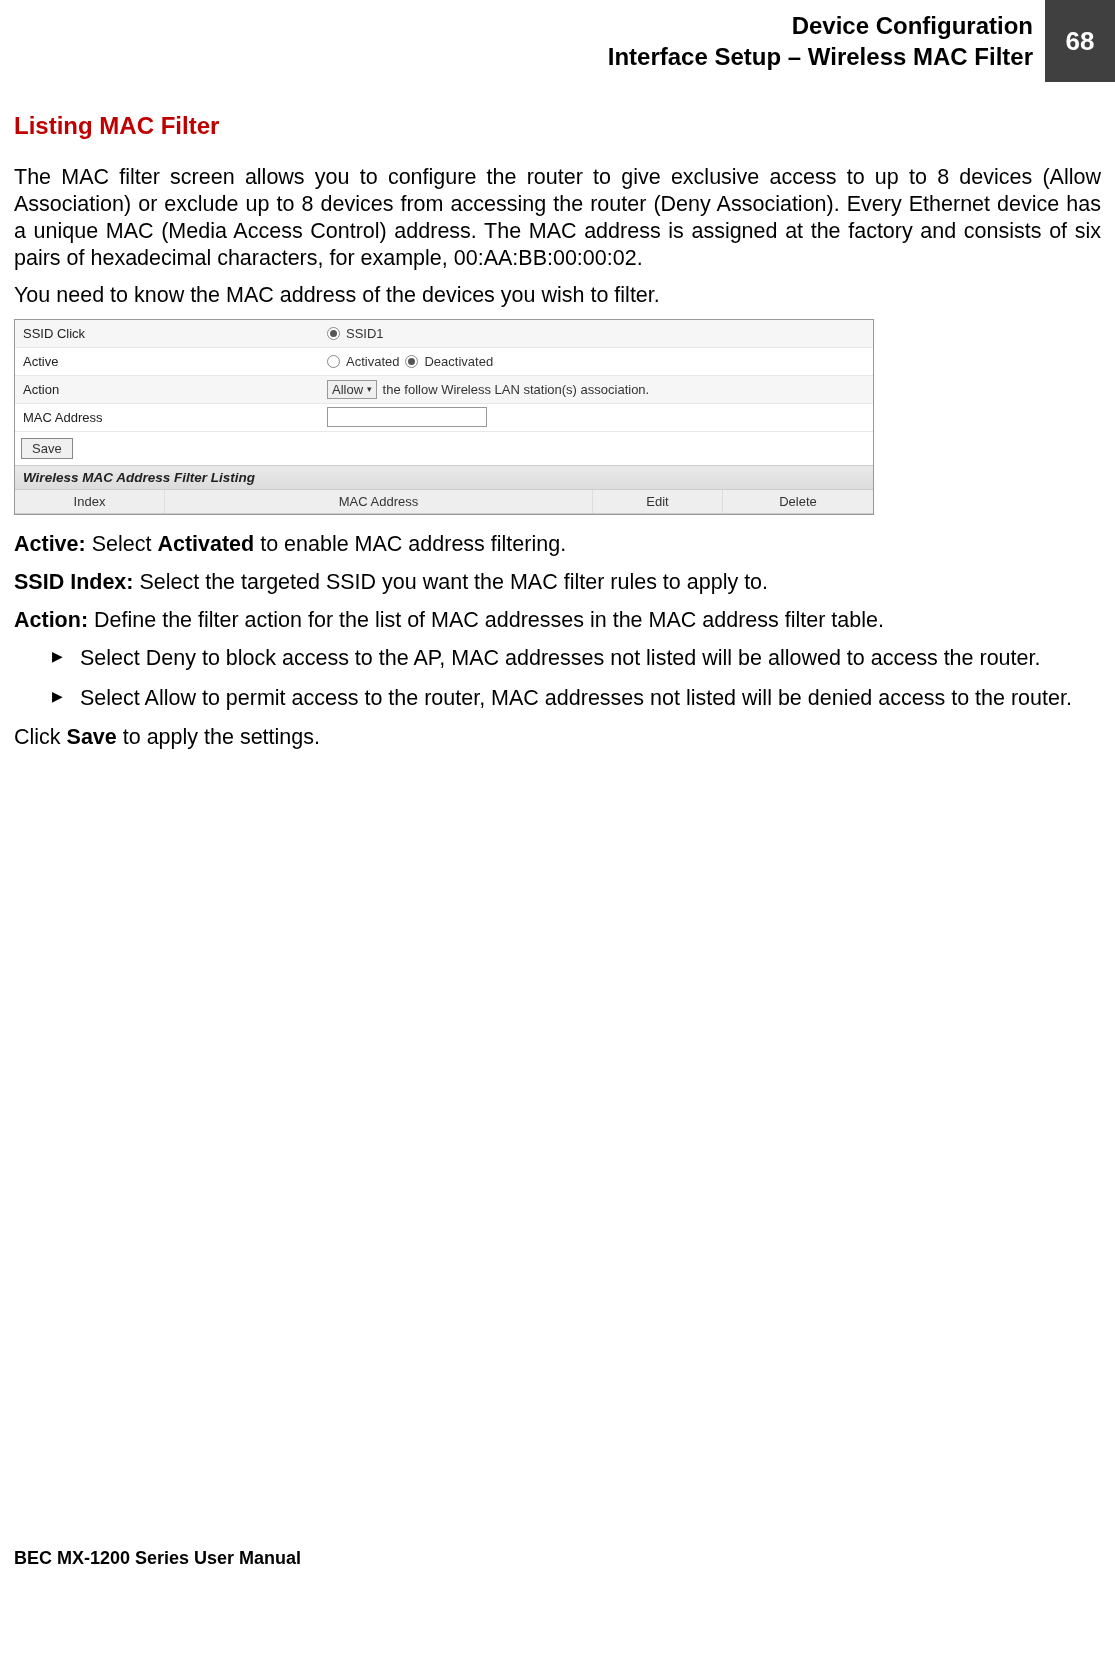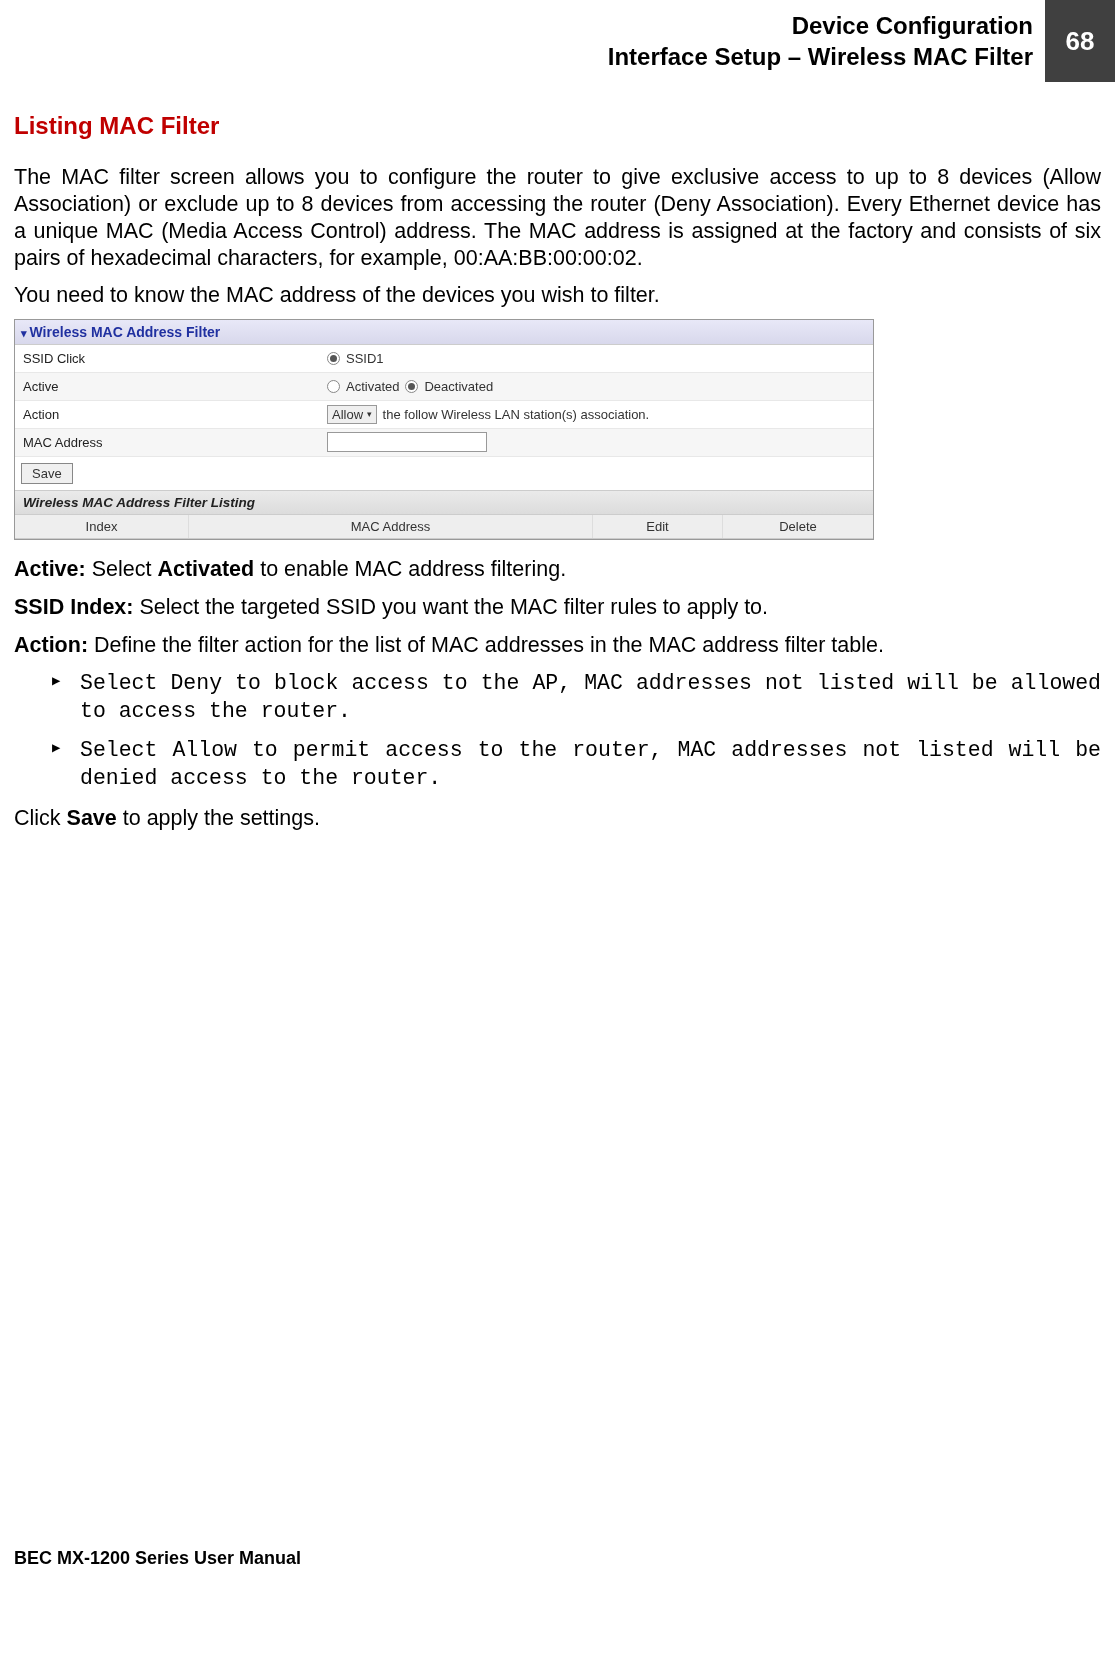--- a/index.html
+++ b/index.html
@@ -149,36 +149,35 @@
     border-bottom: 1px solid #ccc;
     font-size: 13px;
     color: #333;
   }
   .ss-thead > div {
     padding: 4px 0;
     text-align: center;
     border-right: 1px solid #ddd;
   }
   .ss-thead > div:last-child { border-right: none; }
-  .col-index { width: 174px; }
+  .col-index { width: 150px; }
   .col-mac { flex: 1; }
   .col-edit { width: 130px; }
   .col-del { width: 150px; }
   .def-line {
     font-size: 21.5px;
     line-height: 1.3;
     margin: 0 0 10px 0;
     text-align: justify;
   }
   .def-line .bold, .para .bold { font-weight: bold; }
   .bullet-list {
     list-style: none;
     padding: 0 0 0 38px;
     margin: 0 0 10px 0;
-    font-family: Liberation Mono, monospace;
   }
   .bullet-list li {
     font-size: 21.5px;
     line-height: 1.3;
     margin: 0 0 12px 0;
     text-align: justify;
     position: relative;
     padding-left: 28px;
   }
   .bullet-list li::before {
@@ -215,21 +214,20 @@
     <div class="page-num-box">68</div>
   </div>
 
   <div class="content">
     <h2 class="section-title">Listing MAC Filter</h2>
 
     <p class="para">The MAC filter screen allows you to configure the router to give exclusive access to up to 8 devices (Allow Association) or exclude up to 8 devices from accessing the router (Deny Association). Every Ethernet device has a unique MAC (Media Access Control) address. The MAC address is assigned at the factory and consists of six pairs of hexadecimal characters, for example, 00:AA:BB:00:00:02.</p>
     <p class="para">You need to know the MAC address of the devices you wish to filter.</p>
 
     <div class="screenshot">
-      <div class="ss-title">Wireless MAC Address Filter</div>
 
       <div class="ss-row">
         <div class="ss-label">SSID Click</div>
         <div class="ss-field">
           <span class="ss-radio checked"></span>
           <span>SSID1</span>
         </div>
       </div>
 
       <div class="ss-row">

